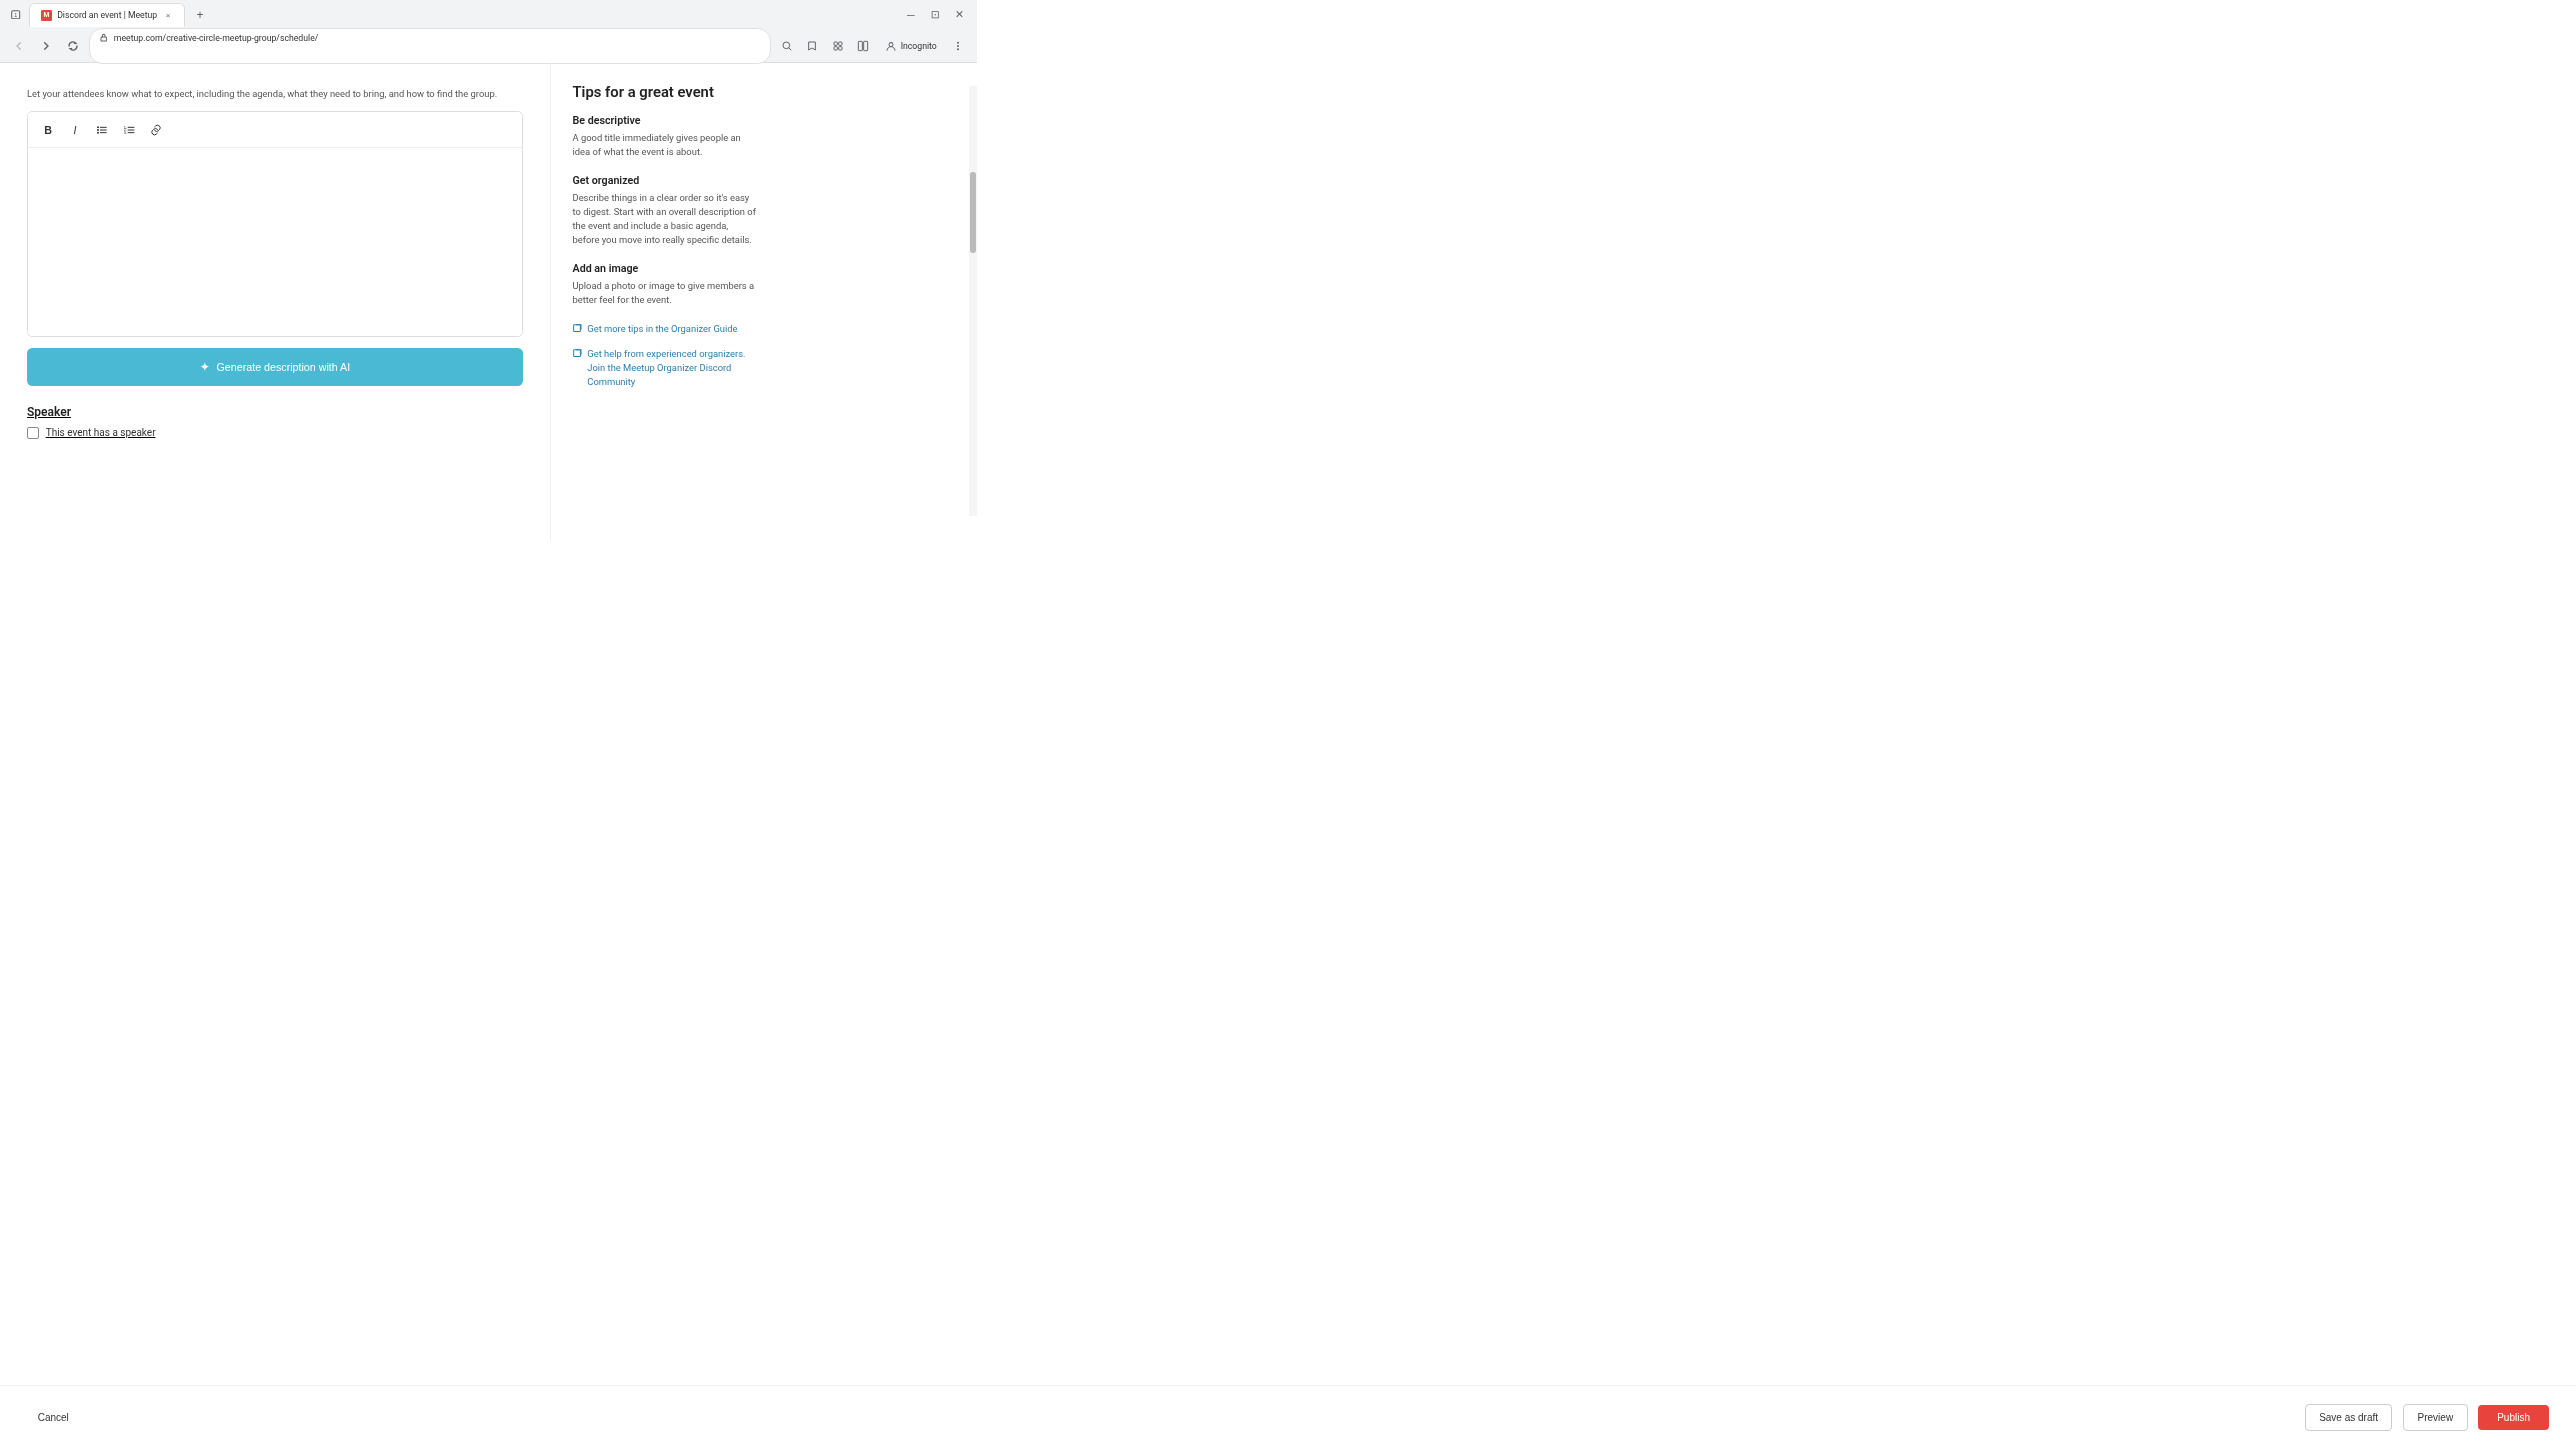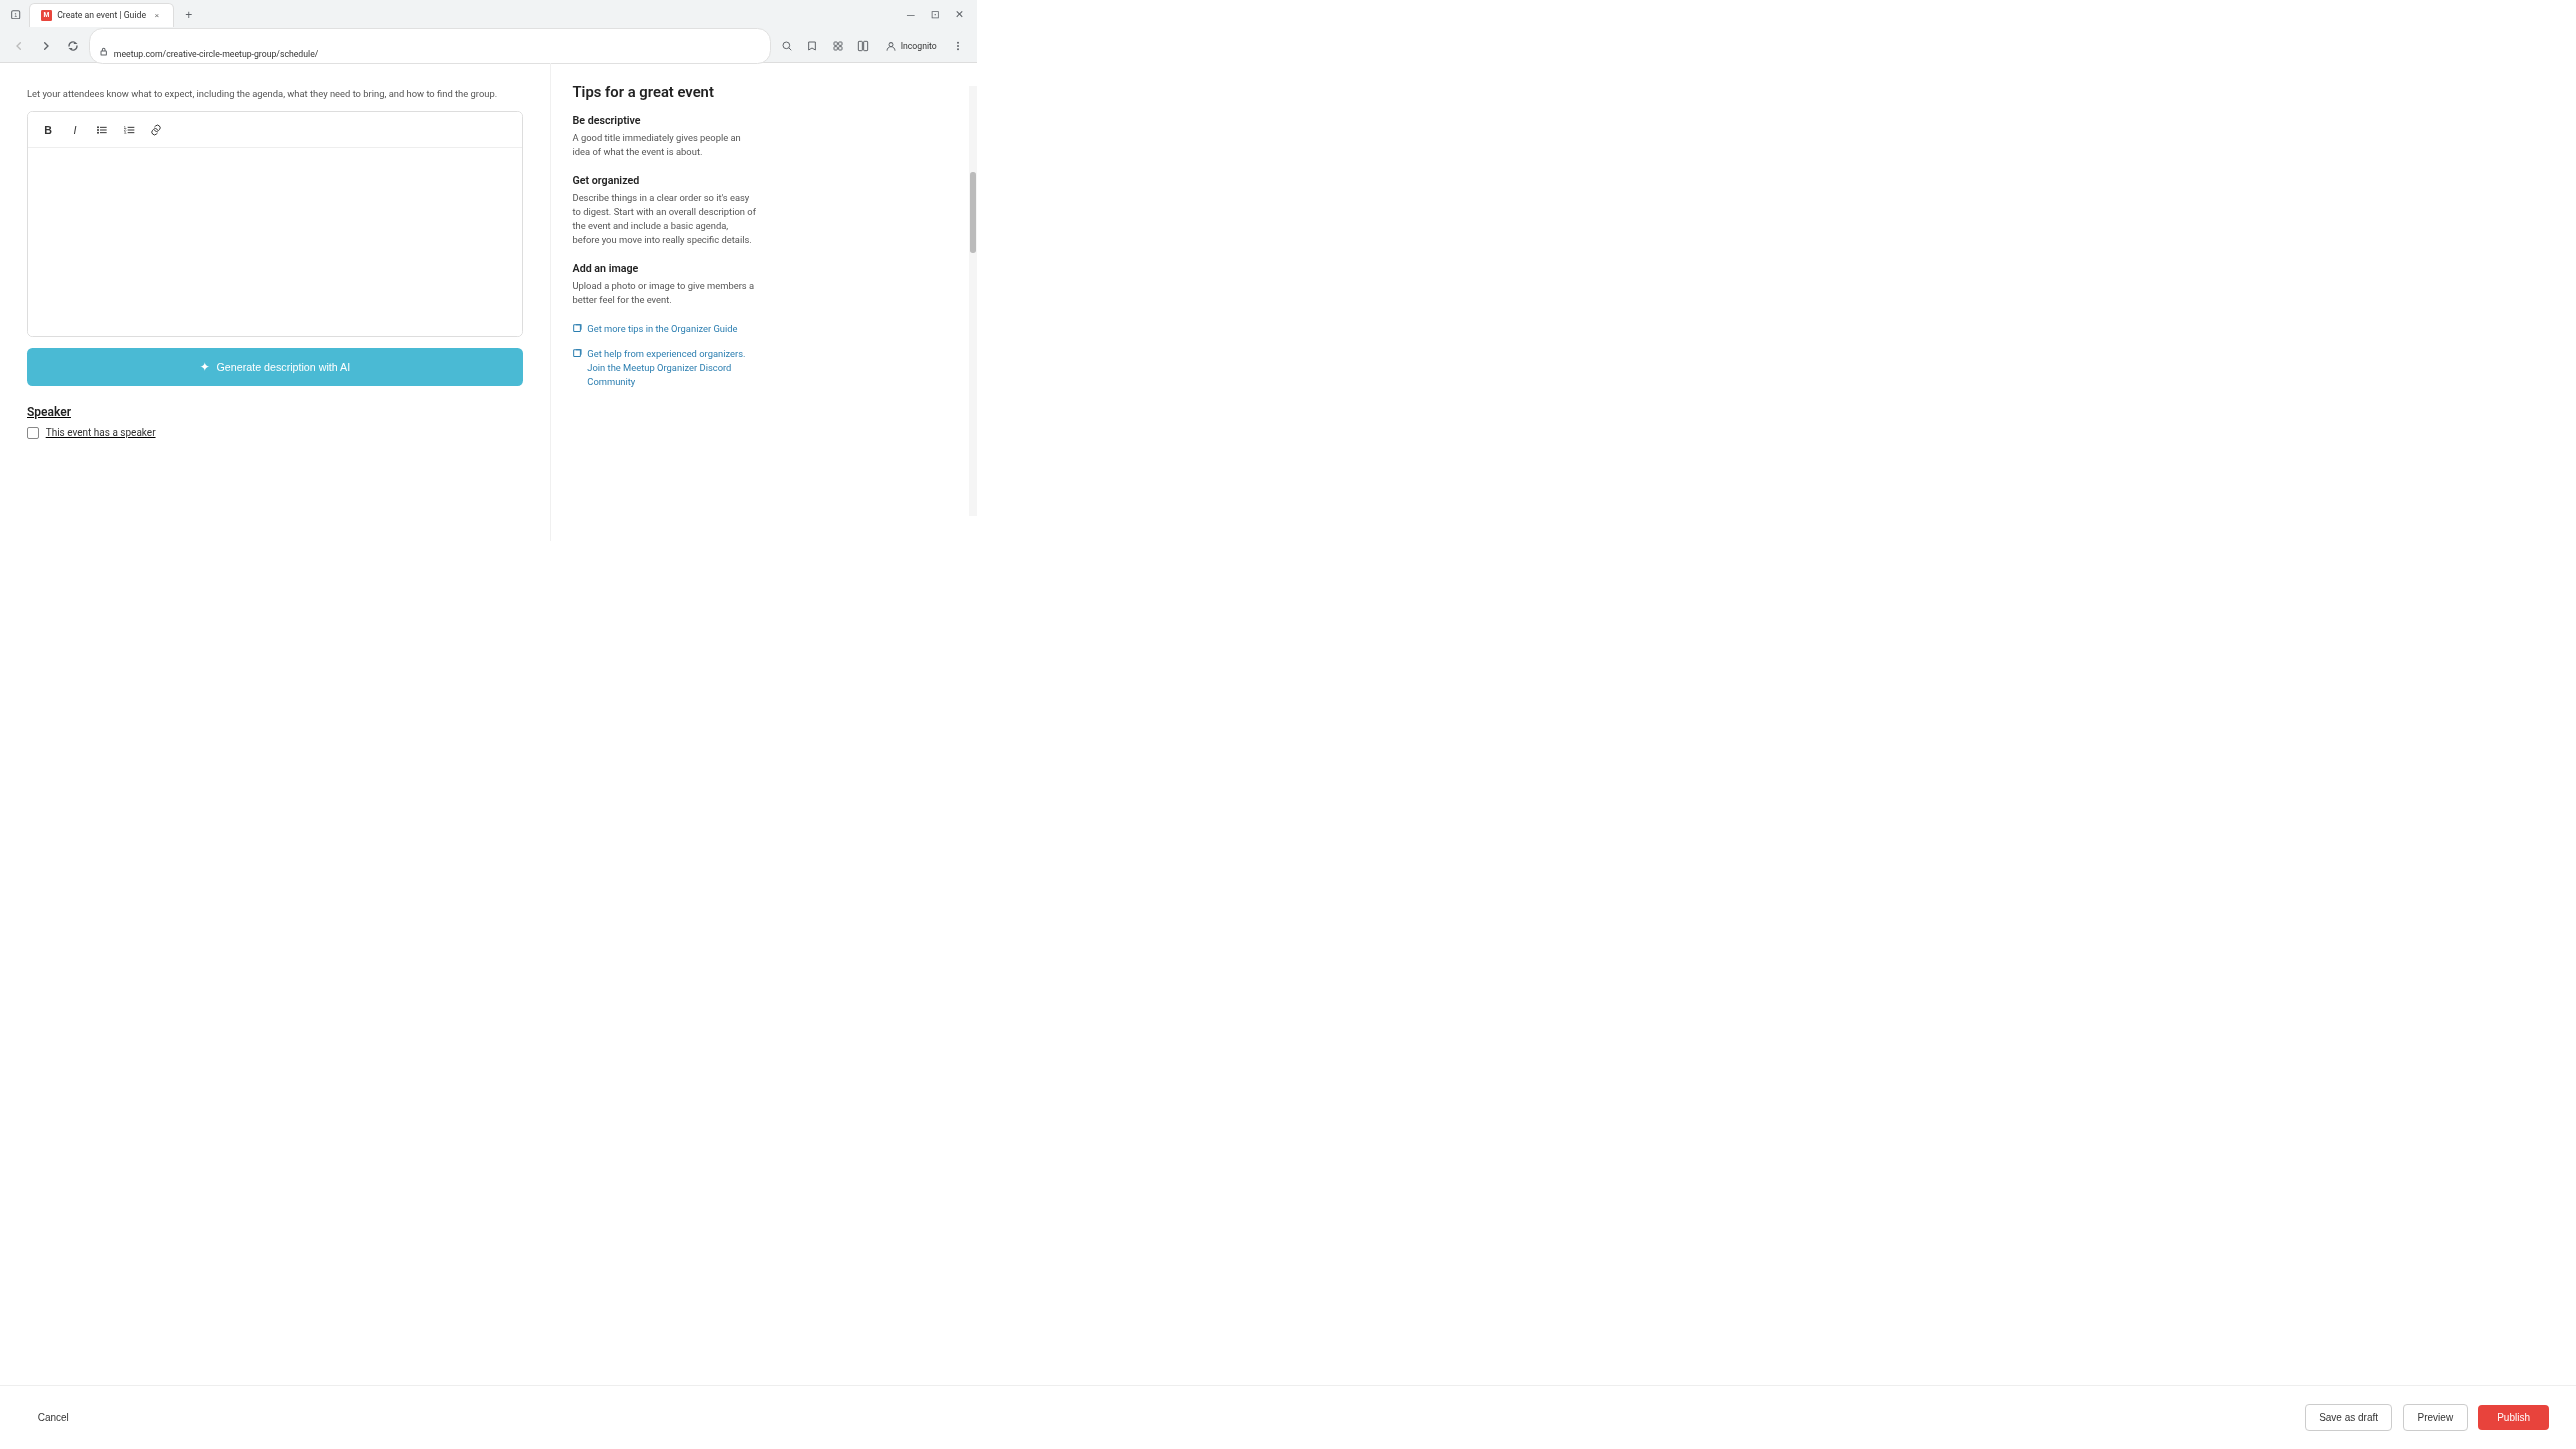--- a/index.html
+++ b/index.html
@@ -157,21 +157,21 @@
     }
 
     .nav-btn.disabled {
       color: #bbb;
       cursor: default;
     }
 
     .address-bar {
       flex: 1;
       display: flex;
-      align-items: flex-end;
+      align-items: flex-start;
       background: #fff;
       border-radius: 13.4px;
       padding: 4px 9.4px;
       gap: 5.4px;
       height: 36px;
       border: 0.7px solid #e0e0e0;
     }
 
     .address-bar-url {
       flex: 1;
@@ -500,21 +500,21 @@
           <rect x="1" y="1" width="12" height="12" rx="2" stroke="#5f6368" stroke-width="1.5" fill="none"></rect>
           <text x="7" y="10" text-anchor="middle" font-size="8" fill="#5f6368">1</text>
         </svg>
       </button>
     </div>
 
     <div class="tab">
       <div class="tab-favicon">
         <span class="tab-favicon-m">M</span>
       </div>
-      <span class="tab-title">Create an event | Guide</span>
+      <span class="tab-title">Discord an event | Meetup</span>
       <button class="tab-close">×</button>
     </div>
 
     <button class="tab-new">+</button>
 
     <div style="flex:1"></div>
 
     <button class="btn-control">─</button>
     <button class="btn-control">⊡</button>
     <button class="btn-control">✕</button>

